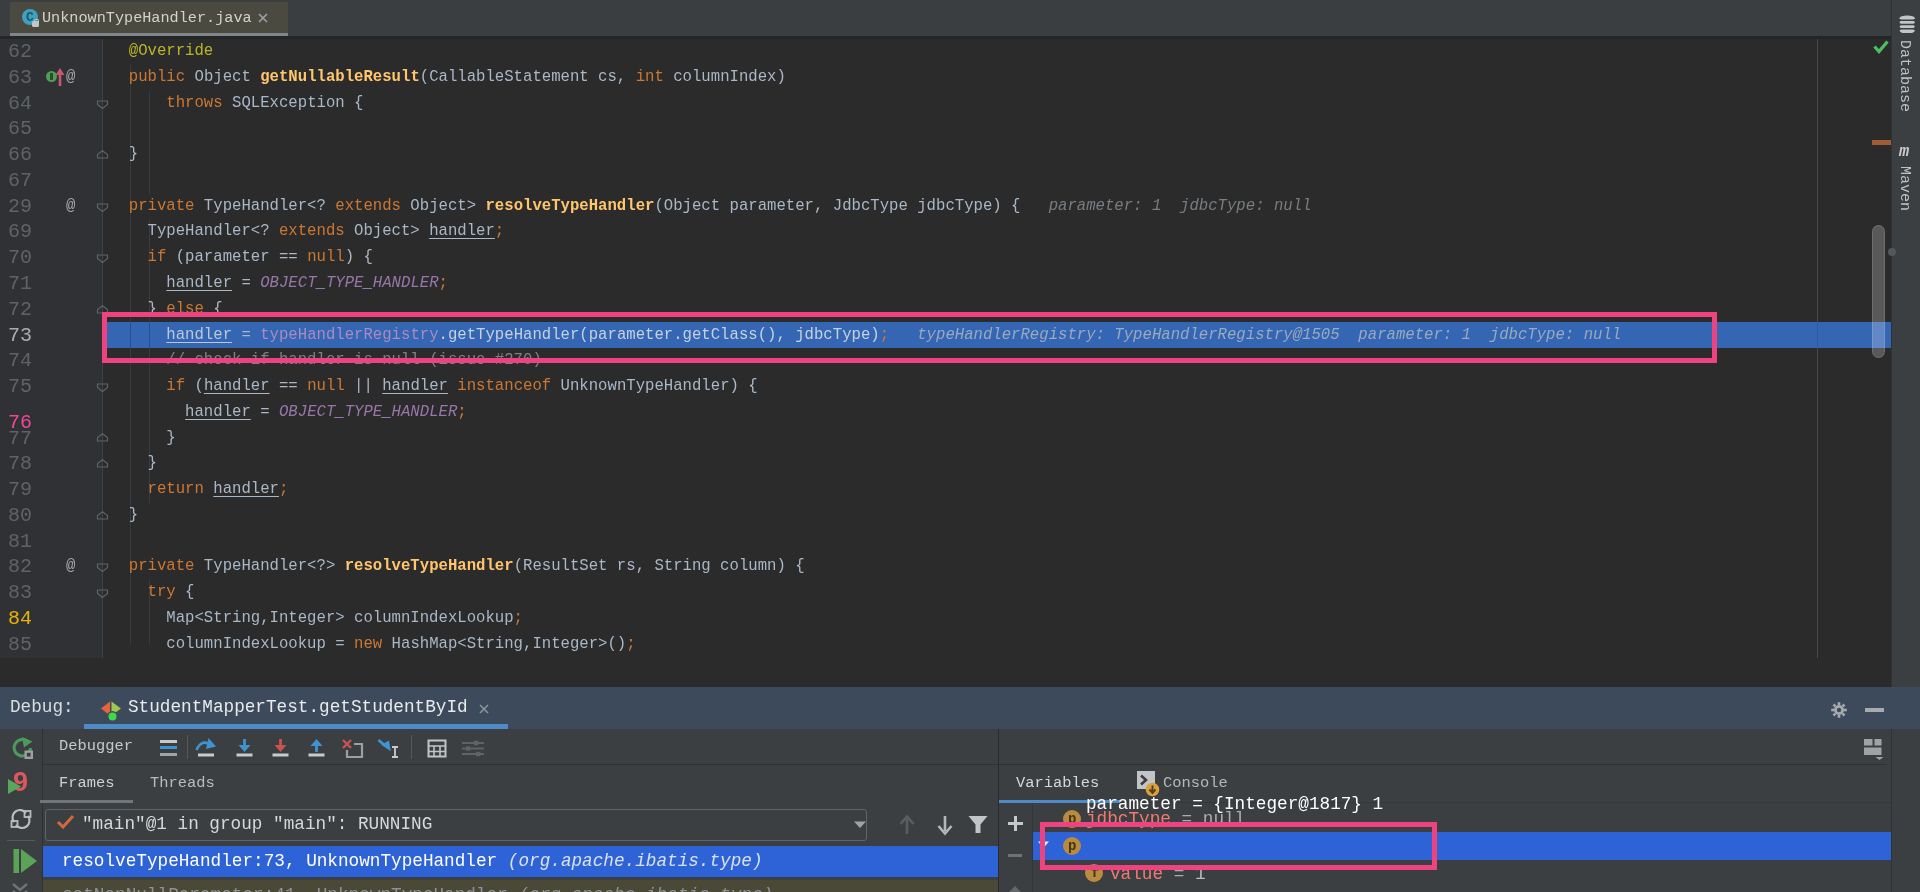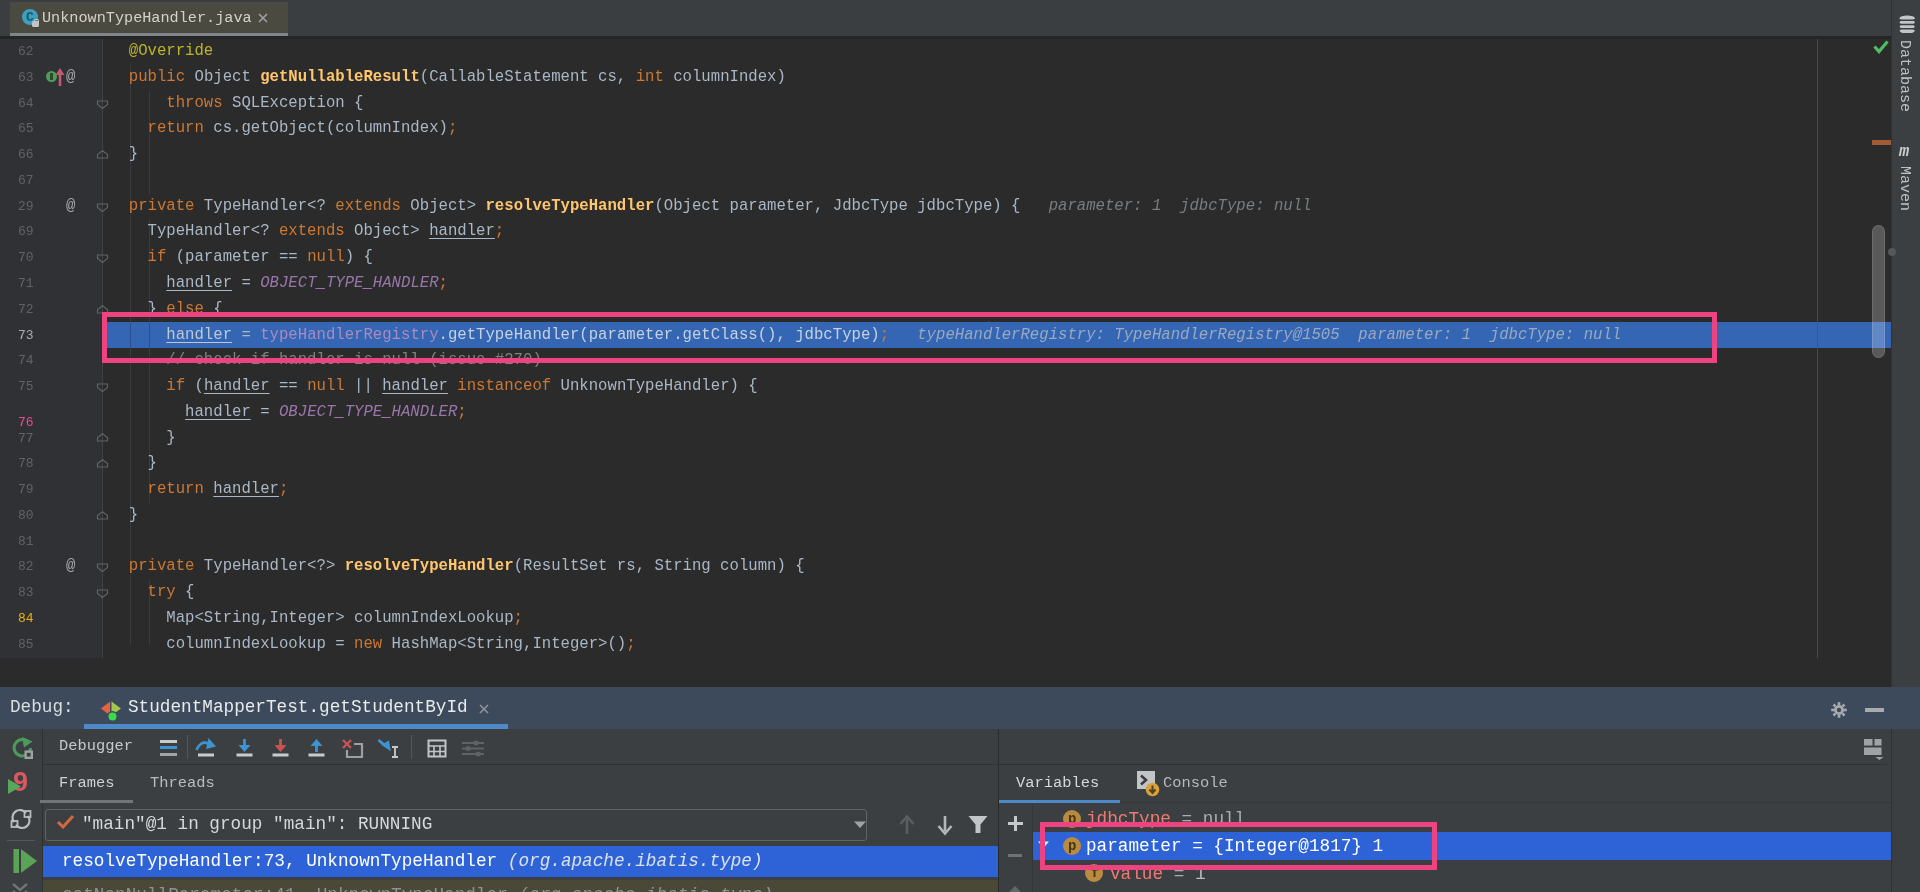--- a/index.html
+++ b/index.html
@@ -11,22 +11,22 @@
   .kw{color:#CC7832;text-align:right;}
   .ann{color:#BBB529;}
   .meth{color:#FFC66D;font-weight:bold;}
   .fld{color:#9876AA;}
   .fldi{color:#9876AA;font-style:italic;}
   .cm{color:#808080;}
   .sc{color:#CC7832;}
   .u{text-decoration:underline;text-underline-offset:3px;}
   .hint{color:#787D81;font-style:italic;}
   .hintb{color:#9AA9BE;font-style:italic;}
-  .lnum{position:absolute;left:18px;width:32px;text-align:left;color:#606366;
-       line-height:25.76px;font-size:13px;}
+  .lnum{position:absolute;left:4px;width:32px;text-align:center;color:#606366;
+       line-height:25.76px;font-size:20px;}
   .fold{position:absolute;left:96px;width:13px;height:10px;}
   .row{position:absolute;left:110px;height:25.76px;}
   .f17{font-size:17.7px;}
   .f15{font-size:15.4px;}
 </style>
 </head>
 <body>
 <div id="app">
 
   <div class="abs" style="left:0;top:0;width:1920px;height:38px;background:#3B3E40;"></div>
@@ -70,23 +70,20 @@
           <pre class="code">  <span class="kw">public</span> Object <span class="meth">getNullableResult</span>(CallableStatement cs, <span class="kw">int</span> columnIndex)</pre>
         </div>
     <div class="lnum" style="top:51.6px;color:#606366;">64</div>
     <div class="row" style="top:51.6px;">
           <pre class="code">      <span class="kw">throws</span> SQLException {</pre>
         </div>
     <svg class="fold" style="top:59.5px;" width="13" height="11">
           <path d="M1.5 2 L11.5 2 L11.5 5.5 L6.5 9.5 L1.5 5.5 Z" fill="none" stroke="#5E6366" stroke-width="1.2"></path>
         </svg>
     <div class="lnum" style="top:77.4px;color:#606366;">65</div>
-    <div class="row" style="top:77.4px;">
-          <pre class="code">    <span class="kw">return</span> cs.getObject(columnIndex)<span class="sc">;</span></pre>
-        </div>
     <div class="lnum" style="top:103.1px;color:#606366;">66</div>
     <div class="row" style="top:103.1px;">
           <pre class="code">  }</pre>
         </div>
     <svg class="fold" style="top:111.0px;" width="13" height="11">
           <path d="M1.5 8 L11.5 8 L11.5 4.5 L6.5 0.8 L1.5 4.5 Z" fill="none" stroke="#5E6366" stroke-width="1.2"></path>
         </svg>
     <div class="lnum" style="top:128.9px;color:#606366;">67</div>
     <div class="lnum" style="top:154.7px;color:#606366;">29</div>
     <div class="row" style="top:154.7px;">
@@ -415,21 +412,21 @@
     <div class="abs" style="left:1063px;top:810px;width:18px;height:18px;border-radius:50%;background:#B98B41;"></div>
     <div class="abs" style="left:1068px;top:810px;width:9px;height:18px;line-height:19px;color:#46350F;font-weight:bold;font-size:14px;">p</div>
     <div class="abs f17" style="left:1086px;top:806px;height:26px;line-height:26px;"><span style="color:#EE7B72">jdbcType</span><span style="color:#A9ADB0"> = null</span></div>
 
     <div class="abs" style="left:1033px;top:832px;width:858px;height:28px;background:#2D63D6;"></div>
     <svg class="abs" style="left:1037px;top:840px;" width="13" height="9">
           <path d="M1 1.5 L6.5 8 L12 1.5 Z" fill="#E8EDF4"></path>
         </svg>
     <div class="abs" style="left:1063px;top:837px;width:18px;height:18px;border-radius:50%;background:#B98B41;"></div>
     <div class="abs" style="left:1068px;top:837px;width:9px;height:18px;line-height:19px;color:#46350F;font-weight:bold;font-size:14px;">p</div>
-    <div class="abs f17" style="left:1086px;top:832px;height:28px;line-height:28px;color:#FFFFFF;">parameter = {Integer@1817} 1</div>
+    <div class="abs f17" style="left:1086px;top:790px;height:28px;line-height:28px;color:#FFFFFF;">parameter = {Integer@1817} 1</div>
 
     <div class="abs" style="left:1085px;top:864px;width:18px;height:18px;border-radius:50%;background:#B98B41;"></div>
     <div class="abs" style="left:1091px;top:864px;width:9px;height:18px;line-height:19px;color:#46350F;font-weight:bold;font-size:14px;">f</div>
     <div class="abs f17" style="left:1110px;top:860px;height:28px;line-height:28px;"><span style="color:#EE7B72">value</span><span style="color:#A9ADB0"> = </span><span style="color:#B9BDC0">1</span></div>
 
     <div class="abs" style="left:1040px;top:822px;width:397px;height:48px;border:5px solid #ED4380;box-sizing:border-box;"></div>
   </div>
 
 </div>
 

